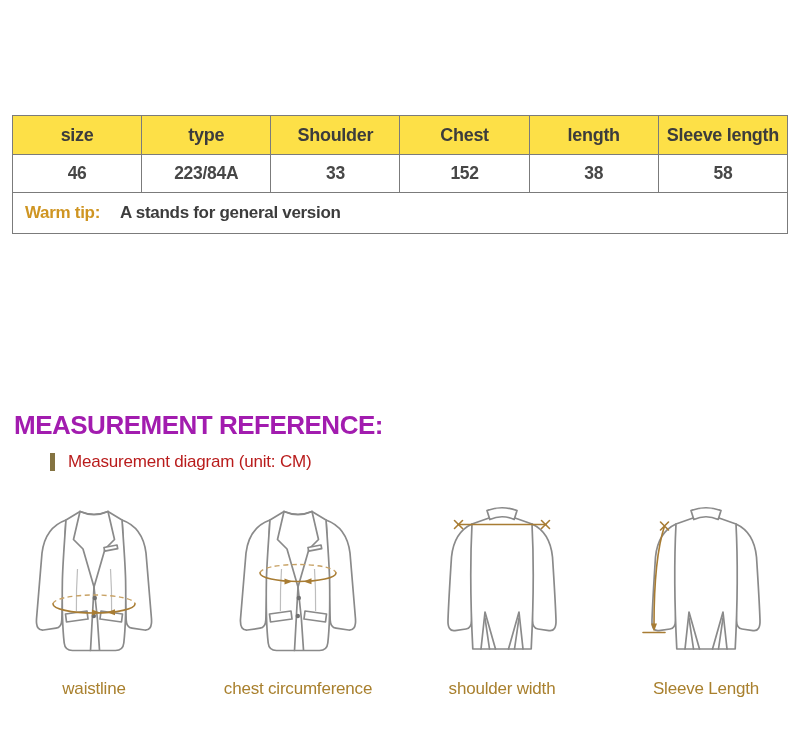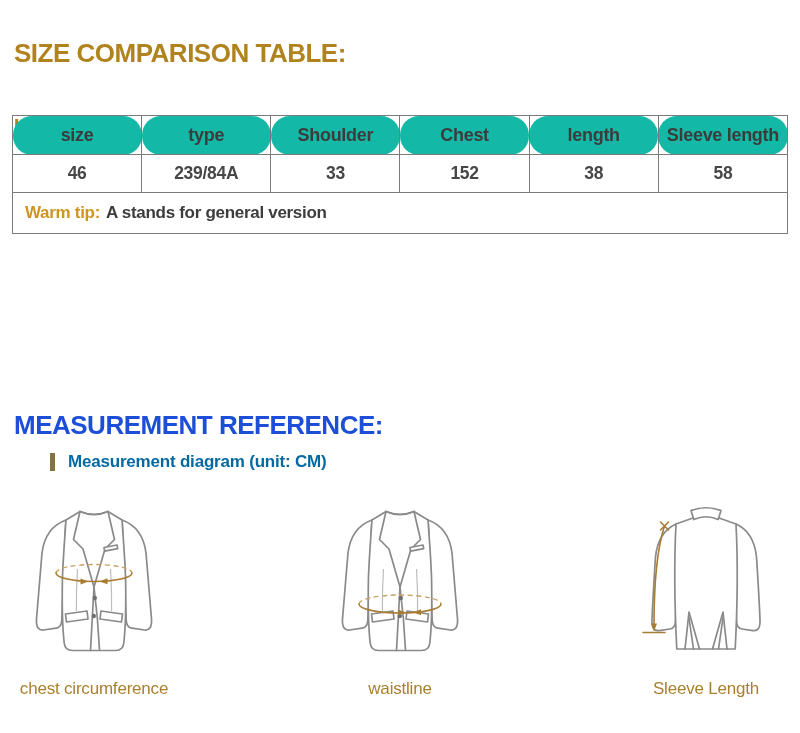--- a/index.html
+++ b/index.html
@@ -5,40 +5,40 @@
   html,body{margin:0;padding:0;background:#fff;}
   .page{position:relative;width:800px;height:733px;background:#ffffff;overflow:hidden;
         font-family:"Liberation Sans",sans-serif;}
 
   
   .main-title{position:absolute;left:14px;top:38px;font-size:26px;font-weight:bold;
               letter-spacing:-0.5px;color:#b1831e;}
   .sub-title{position:absolute;left:14px;top:69px;font-size:20px;font-weight:bold;
              letter-spacing:-0.3px;color:#b1831e;margin-top:46px;}
   .section-title{position:absolute;left:14px;top:410px;font-size:26px;font-weight:bold;
-                 letter-spacing:-0.5px;color:#1d4ed8;}
+                 letter-spacing:-0.5px;color:#a21caf;}
 
   
   table.size-table{position:absolute;top:115px;left:12px;width:776px;
                    border-collapse:collapse;table-layout:fixed;}
   .size-table th,.size-table td{border:1.6px solid #7b7b7b;text-align:center;
                    vertical-align:middle;padding:0;}
-  .size-table thead th{background:#14b8a6;height:38px;font-size:18px;font-weight:bold;
-                   color:#3c3c3c;letter-spacing:-0.3px;border-radius:19px;}
+  .size-table thead th{background:#fde047;height:38px;font-size:18px;font-weight:bold;
+                   color:#3c3c3c;letter-spacing:-0.3px;}
   .size-table tbody td{height:37px;background:#fff;font-size:17.5px;font-weight:bold;
                    color:#474747;letter-spacing:-0.3px;text-align:center;}
   .size-table tr.tip-row td{height:40px;text-align:left;padding-left:12px;font-size:17px;}
   .tip-label{color:#cf9522;font-weight:bold;margin-top:32px;}
-  .tip-text{color:#3c3c3c;font-weight:bold;margin-left:6px;}
+  .tip-text{color:#3c3c3c;font-weight:bold;margin-left:20px;}
 
   
   .caption-row{position:absolute;left:50px;top:452px;display:flex;align-items:center;}
   .caption-bullet{display:inline-block;width:5px;height:18px;background:#847341;
                   margin-right:13px;}
-  .caption-text{font-size:17px;color:#0369a1;letter-spacing:-0.2px;font-weight:bold;}
+  .caption-text{font-size:17px;color:#b91c1c;letter-spacing:-0.2px;}
 
   
   .figures{position:absolute;left:0;top:503px;width:800px;display:flex;
            justify-content:space-between;padding:0 18px;box-sizing:border-box;}
   .figure{width:152px;display:flex;flex-direction:column;align-items:center;}
   .figure svg{width:150px;height:168px;display:block;}
   .figure-label{margin-top:8px;font-size:17px;color:#a9802e;white-space:nowrap;
                 letter-spacing:-0.2px;}
 
   
@@ -48,38 +48,37 @@
   .btn{fill:#6f6f6f;stroke:none;}
   .meas{stroke:#a87c33;stroke-width:1.6;fill:none;stroke-linecap:round;}
   .dash{stroke:#c8a265;stroke-width:1.4;fill:none;stroke-dasharray:5,3.5;}
   .measfill{fill:#a87c33;stroke:none;}
 </style>
 </head>
 <body>
 
 <div class="page">
 
-  <div class="main-title">SIZE COMPARISON TABLE:</div>
   <div class="sub-title">UNIT (CM)</div>
 
   <table class="size-table">
     <thead>
       <tr>
         <th>size</th>
         <th>type</th>
         <th>Shoulder</th>
         <th>Chest</th>
         <th>length</th>
         <th>Sleeve length</th>
       </tr>
     </thead>
     <tbody>
       <tr>
         <td>46</td>
-        <td>239/84A</td>
+        <td>223/84A</td>
         <td>33</td>
         <td>152</td>
         <td>38</td>
         <td>58</td>
       </tr>
       <tr class="tip-row">
         <td colspan="6">
           <span class="tip-label">Warm tip:</span><span class="tip-text">A stands for general version</span>
         </td>
       </tr>
@@ -108,27 +107,27 @@
         <path class="line" d="M61,8.5 L54.5,36.5 L64,46 L75,84"></path>
         <path class="line" d="M89,8.5 L95.5,36.5 L86,46 L75,84"></path>
         <path class="line" d="M75,84 L71.5,147.5"></path>
         <path class="line" d="M75,84 C77.5,104 79.5,126 80.5,147"></path>
         <path class="outline" d="M85,44.5 L98,42 L98.7,45.6 L85.7,48.1 Z"></path>
         <path class="outline" d="M46.5,111 L68,108 L69,116 L47.5,119 Z"></path>
         <path class="outline" d="M103.5,111 L82,108 L81,116 L102.5,119 Z"></path>
         <circle class="btn" cx="75.8" cy="95" r="2.2"></circle>
         <circle class="btn" cx="74.8" cy="113" r="2.2"></circle>
         <g>
-          <path class="dash" d="M37,70 A38,8.5 0 0 1 113,70"></path>
-          <path class="meas" d="M37,70 A38,8.5 0 0 0 113,70"></path>
-          <polygon class="measfill" points="61.5,75.5 61.5,81.5 69.5,78.6"></polygon>
-          <polygon class="measfill" points="88.5,75.3 88.5,81.3 80.5,78.4"></polygon>
-        </g>
-      </svg>
-      <div class="figure-label">chest circumference</div>
+          <path class="dash" d="M34,101 A41,9 0 0 1 116,101"></path>
+          <path class="meas" d="M34,101 A41,9 0 0 0 116,101"></path>
+          <polygon class="measfill" points="73,106.6 73,112.6 81,109.6"></polygon>
+          <polygon class="measfill" points="96,106.2 96,112.2 88,109.3"></polygon>
+        </g>
+      </svg>
+      <div class="figure-label">waistline</div>
     </div>
 
     <div class="figure">
       <svg viewBox="0 0 150 168">
         <g class="outline">
           <path d="M47,17 C33,22 25,34 23,50 C21,74 18.5,103 17.5,116 C17,124 19.5,127.5 24.5,127 L37,125.2 C41,124.7 42.6,122 42.8,117 L45.5,52 C46,38 46.3,25 47,17 Z"></path>
           <path d="M103,17 C117,22 125,34 127,50 C129,74 131.5,103 132.5,116 C133,124 130.5,127.5 125.5,127 L113,125.2 C109,124.7 107.4,122 107.2,117 L104.5,52 C104,38 103.7,25 103,17 Z"></path>
           <path d="M47,17 L61,8.5 Q75,14 89,8.5 L103,17 C104.5,38 106.2,60 106.6,77 C107,100 106.3,127 104.8,140 Q104,147.5 96.5,147.5 L53.5,147.5 Q46,147.5 45.2,140 C43.7,127 43,100 43.4,77 C43.8,60 45.5,38 47,17 Z"></path>
         </g>
         <path class="dart" d="M58.5,66 C57.6,80 57.2,95 57.4,108"></path>
@@ -137,43 +136,63 @@
         <path class="line" d="M61,8.5 L54.5,36.5 L64,46 L75,84"></path>
         <path class="line" d="M89,8.5 L95.5,36.5 L86,46 L75,84"></path>
         <path class="line" d="M75,84 L71.5,147.5"></path>
         <path class="line" d="M75,84 C77.5,104 79.5,126 80.5,147"></path>
         <path class="outline" d="M85,44.5 L98,42 L98.7,45.6 L85.7,48.1 Z"></path>
         <path class="outline" d="M46.5,111 L68,108 L69,116 L47.5,119 Z"></path>
         <path class="outline" d="M103.5,111 L82,108 L81,116 L102.5,119 Z"></path>
         <circle class="btn" cx="75.8" cy="95" r="2.2"></circle>
         <circle class="btn" cx="74.8" cy="113" r="2.2"></circle>
         <g>
-          <path class="dash" d="M34,101 A41,9 0 0 1 116,101"></path>
-          <path class="meas" d="M34,101 A41,9 0 0 0 116,101"></path>
-          <polygon class="measfill" points="73,106.6 73,112.6 81,109.6"></polygon>
-          <polygon class="measfill" points="96,106.2 96,112.2 88,109.3"></polygon>
-        </g>
-      </svg>
-      <div class="figure-label">waistline</div>
-    </div>
-
+          <path class="dash" d="M37,70 A38,8.5 0 0 1 113,70"></path>
+          <path class="meas" d="M37,70 A38,8.5 0 0 0 113,70"></path>
+          <polygon class="measfill" points="61.5,75.5 61.5,81.5 69.5,78.6"></polygon>
+          <polygon class="measfill" points="88.5,75.3 88.5,81.3 80.5,78.4"></polygon>
+        </g>
+      </svg>
+      <div class="figure-label">chest circumference</div>
+    </div>
 
     <div class="figure">
       <svg viewBox="0 0 150 168">
         <g class="outline">
           <path d="M45,21 C32,27 26,39 24.5,54 C23,77 21.5,103 21,117 C20.7,125 23.2,128.3 28,127.6 L39,126 C43,125.4 44.4,122.6 44.6,117.5 L46.5,54 C47,40 45.6,28 45,21 Z"></path>
           <path d="M105,21 C118,27 124,39 125.5,54 C127,77 128.5,103 129,117 C129.3,125 126.8,128.3 122,127.6 L111,126 C107,125.4 105.6,122.6 105.4,117.5 L103.5,54 C103,40 104.4,28 105,21 Z"></path>
           <path d="M45,21 L62,15 Q75,10.5 88,15 L105,21 C106.6,52 107,92 104.2,146 L45.8,146 C43,92 43.4,52 45,21 Z"></path>
           <path d="M60,7.5 Q75,2 90,7.5 L87.2,16.5 Q75,11 62.8,16.5 Z"></path>
         </g>
         <path class="line" d="M54,146 L58,109 L68.5,146"></path>
         <path class="line" d="M58,115 L62.5,146"></path>
         <path class="line" d="M96,146 L92,109 L81.5,146"></path>
         <path class="line" d="M92,115 L87.5,146"></path>
         <g>
+          <line class="meas" x1="31" y1="21.5" x2="119" y2="21.5"></line>
+          <path class="meas" d="M27.5,17.5 L35.5,25.5 M35.5,17.5 L27.5,25.5"></path>
+          <path class="meas" d="M114.5,17.5 L122.5,25.5 M122.5,17.5 L114.5,25.5"></path>
+        </g>
+      </svg>
+      <div class="figure-label">shoulder width</div>
+    </div>
+
+    <div class="figure">
+      <svg viewBox="0 0 150 168">
+        <g class="outline">
+          <path d="M45,21 C32,27 26,39 24.5,54 C23,77 21.5,103 21,117 C20.7,125 23.2,128.3 28,127.6 L39,126 C43,125.4 44.4,122.6 44.6,117.5 L46.5,54 C47,40 45.6,28 45,21 Z"></path>
+          <path d="M105,21 C118,27 124,39 125.5,54 C127,77 128.5,103 129,117 C129.3,125 126.8,128.3 122,127.6 L111,126 C107,125.4 105.6,122.6 105.4,117.5 L103.5,54 C103,40 104.4,28 105,21 Z"></path>
+          <path d="M45,21 L62,15 Q75,10.5 88,15 L105,21 C106.6,52 107,92 104.2,146 L45.8,146 C43,92 43.4,52 45,21 Z"></path>
+          <path d="M60,7.5 Q75,2 90,7.5 L87.2,16.5 Q75,11 62.8,16.5 Z"></path>
+        </g>
+        <path class="line" d="M54,146 L58,109 L68.5,146"></path>
+        <path class="line" d="M58,115 L62.5,146"></path>
+        <path class="line" d="M96,146 L92,109 L81.5,146"></path>
+        <path class="line" d="M92,115 L87.5,146"></path>
+        <g>
           <path class="meas" d="M33.5,23 C26,46 23,83 23,122"></path>
           <polygon class="measfill" points="20,120.5 26,120.5 23,128.5"></polygon>
           <path class="meas" d="M29.5,19 L37.5,27 M37.5,19 L29.5,27"></path>
           <line class="meas" x1="12" y1="129.5" x2="34" y2="129.5"></line>
         </g>
       </svg>
       <div class="figure-label">Sleeve Length</div>
     </div>
 
 

